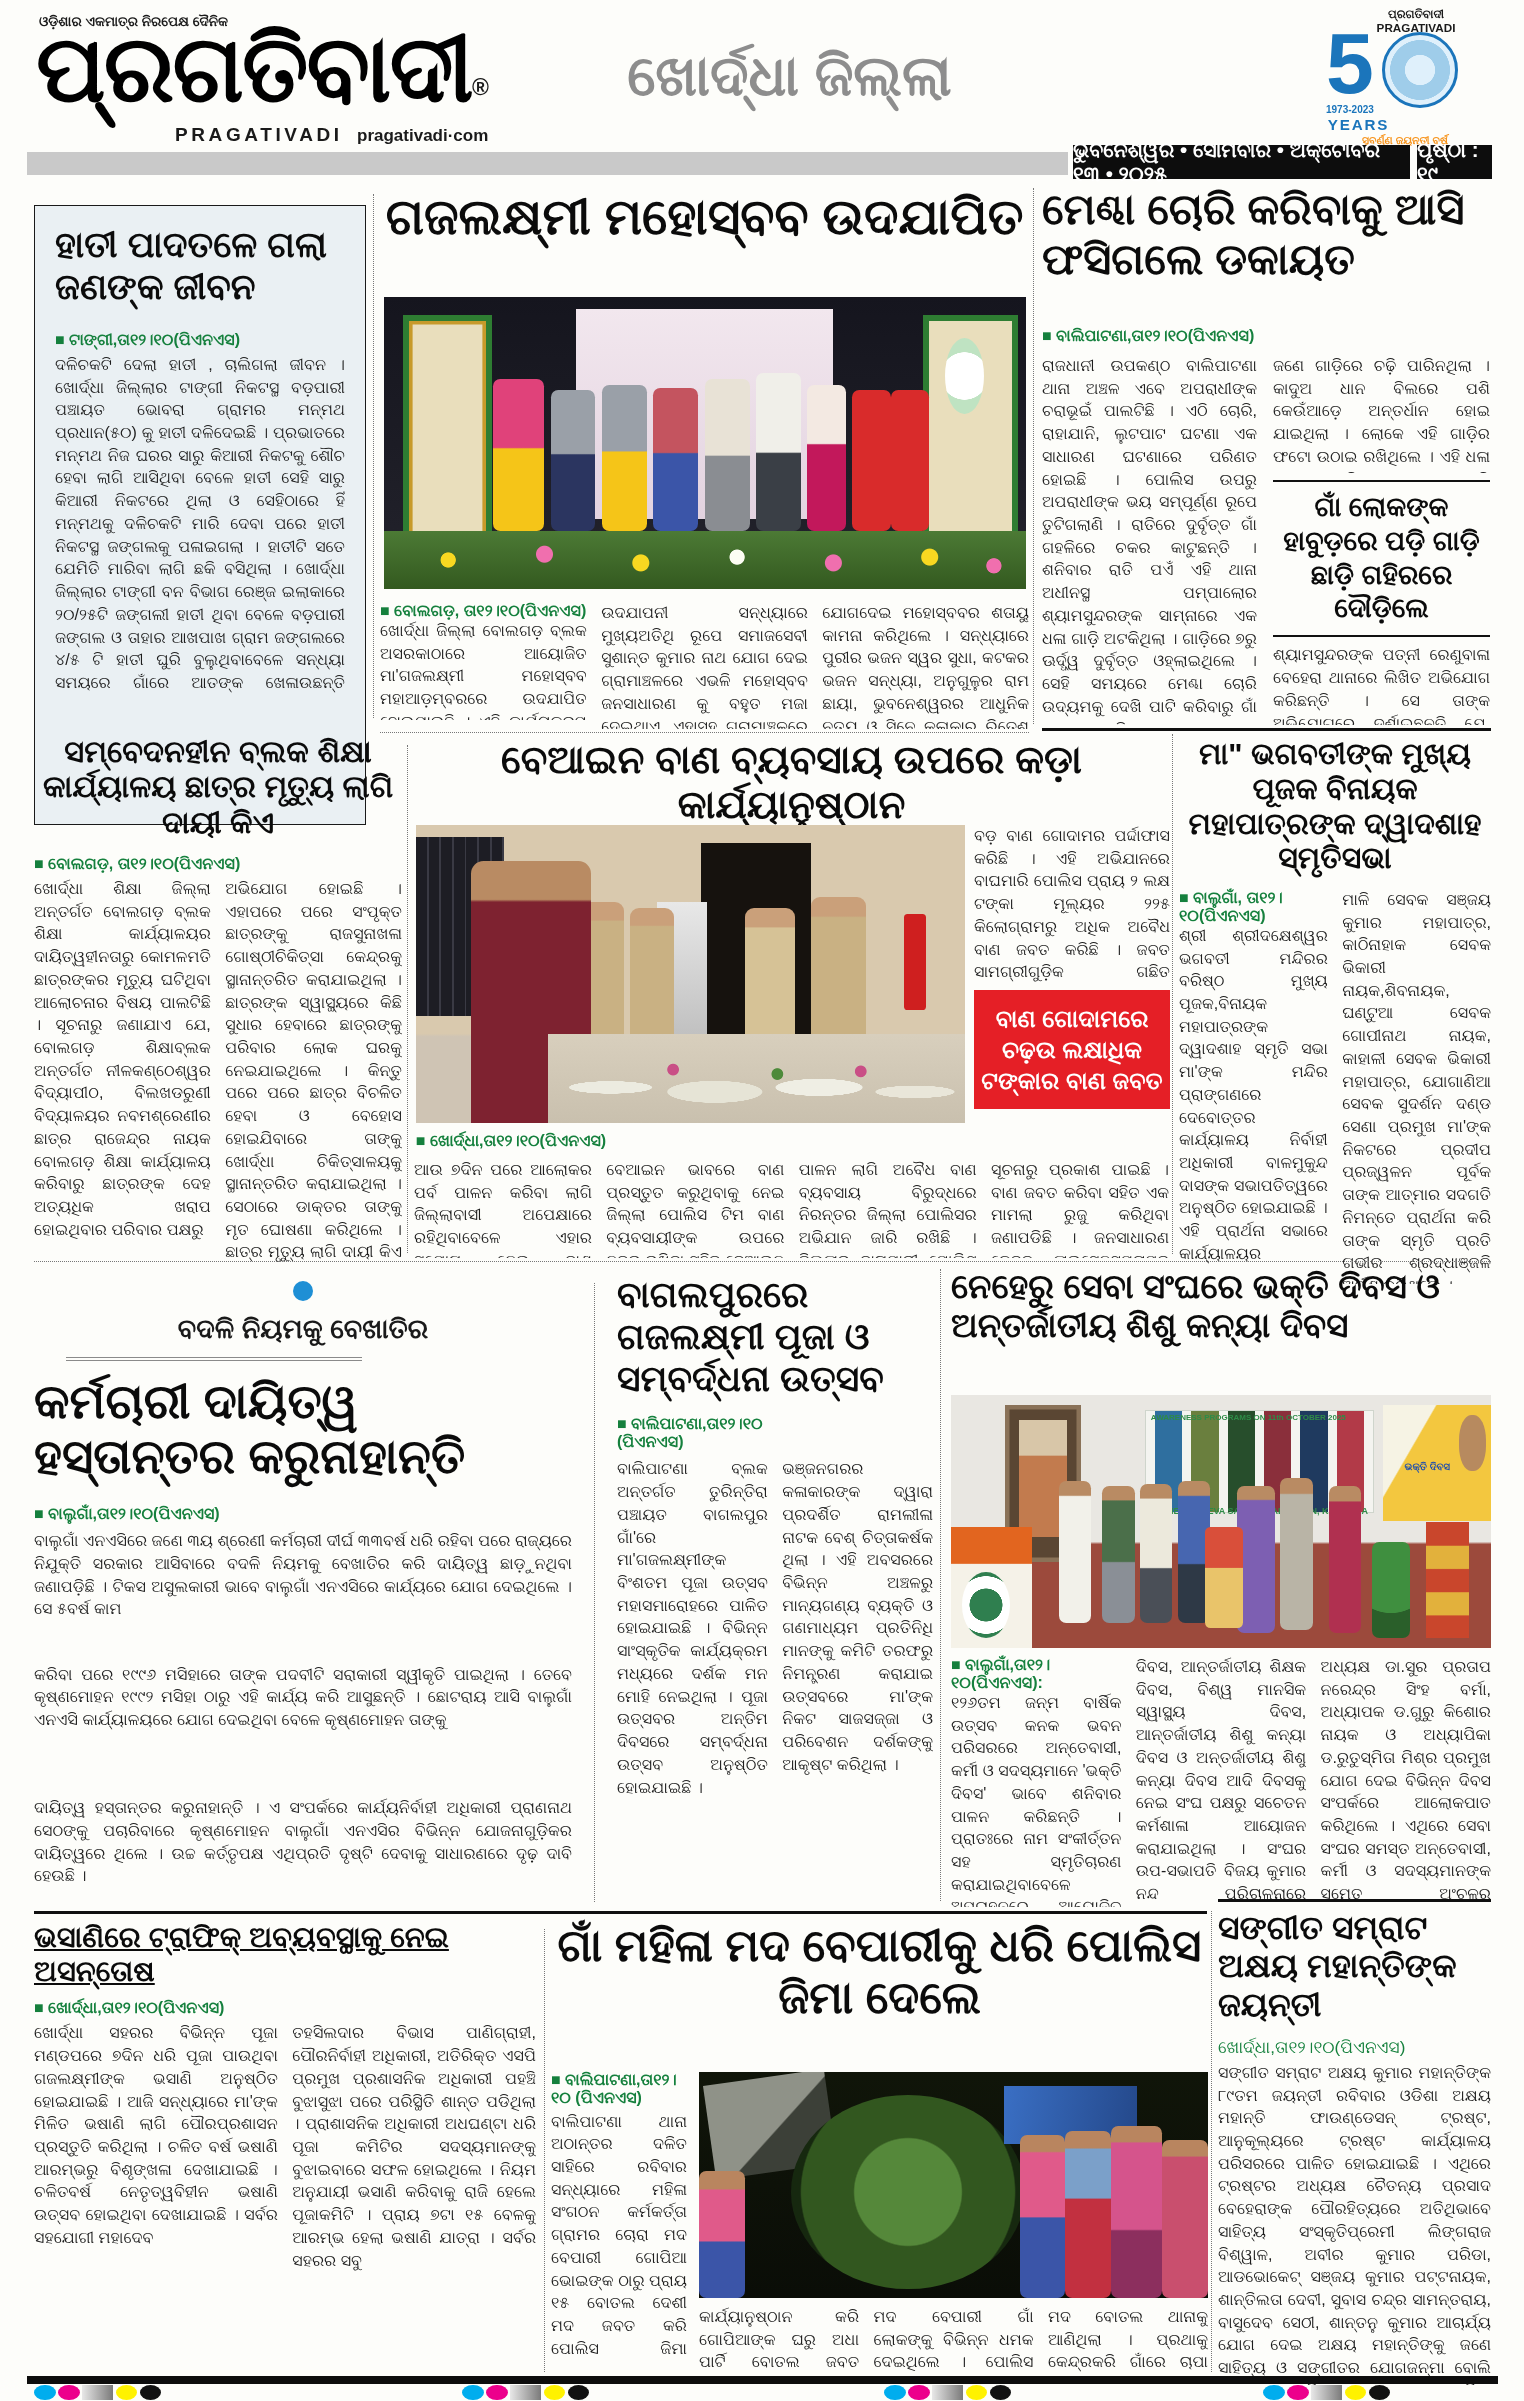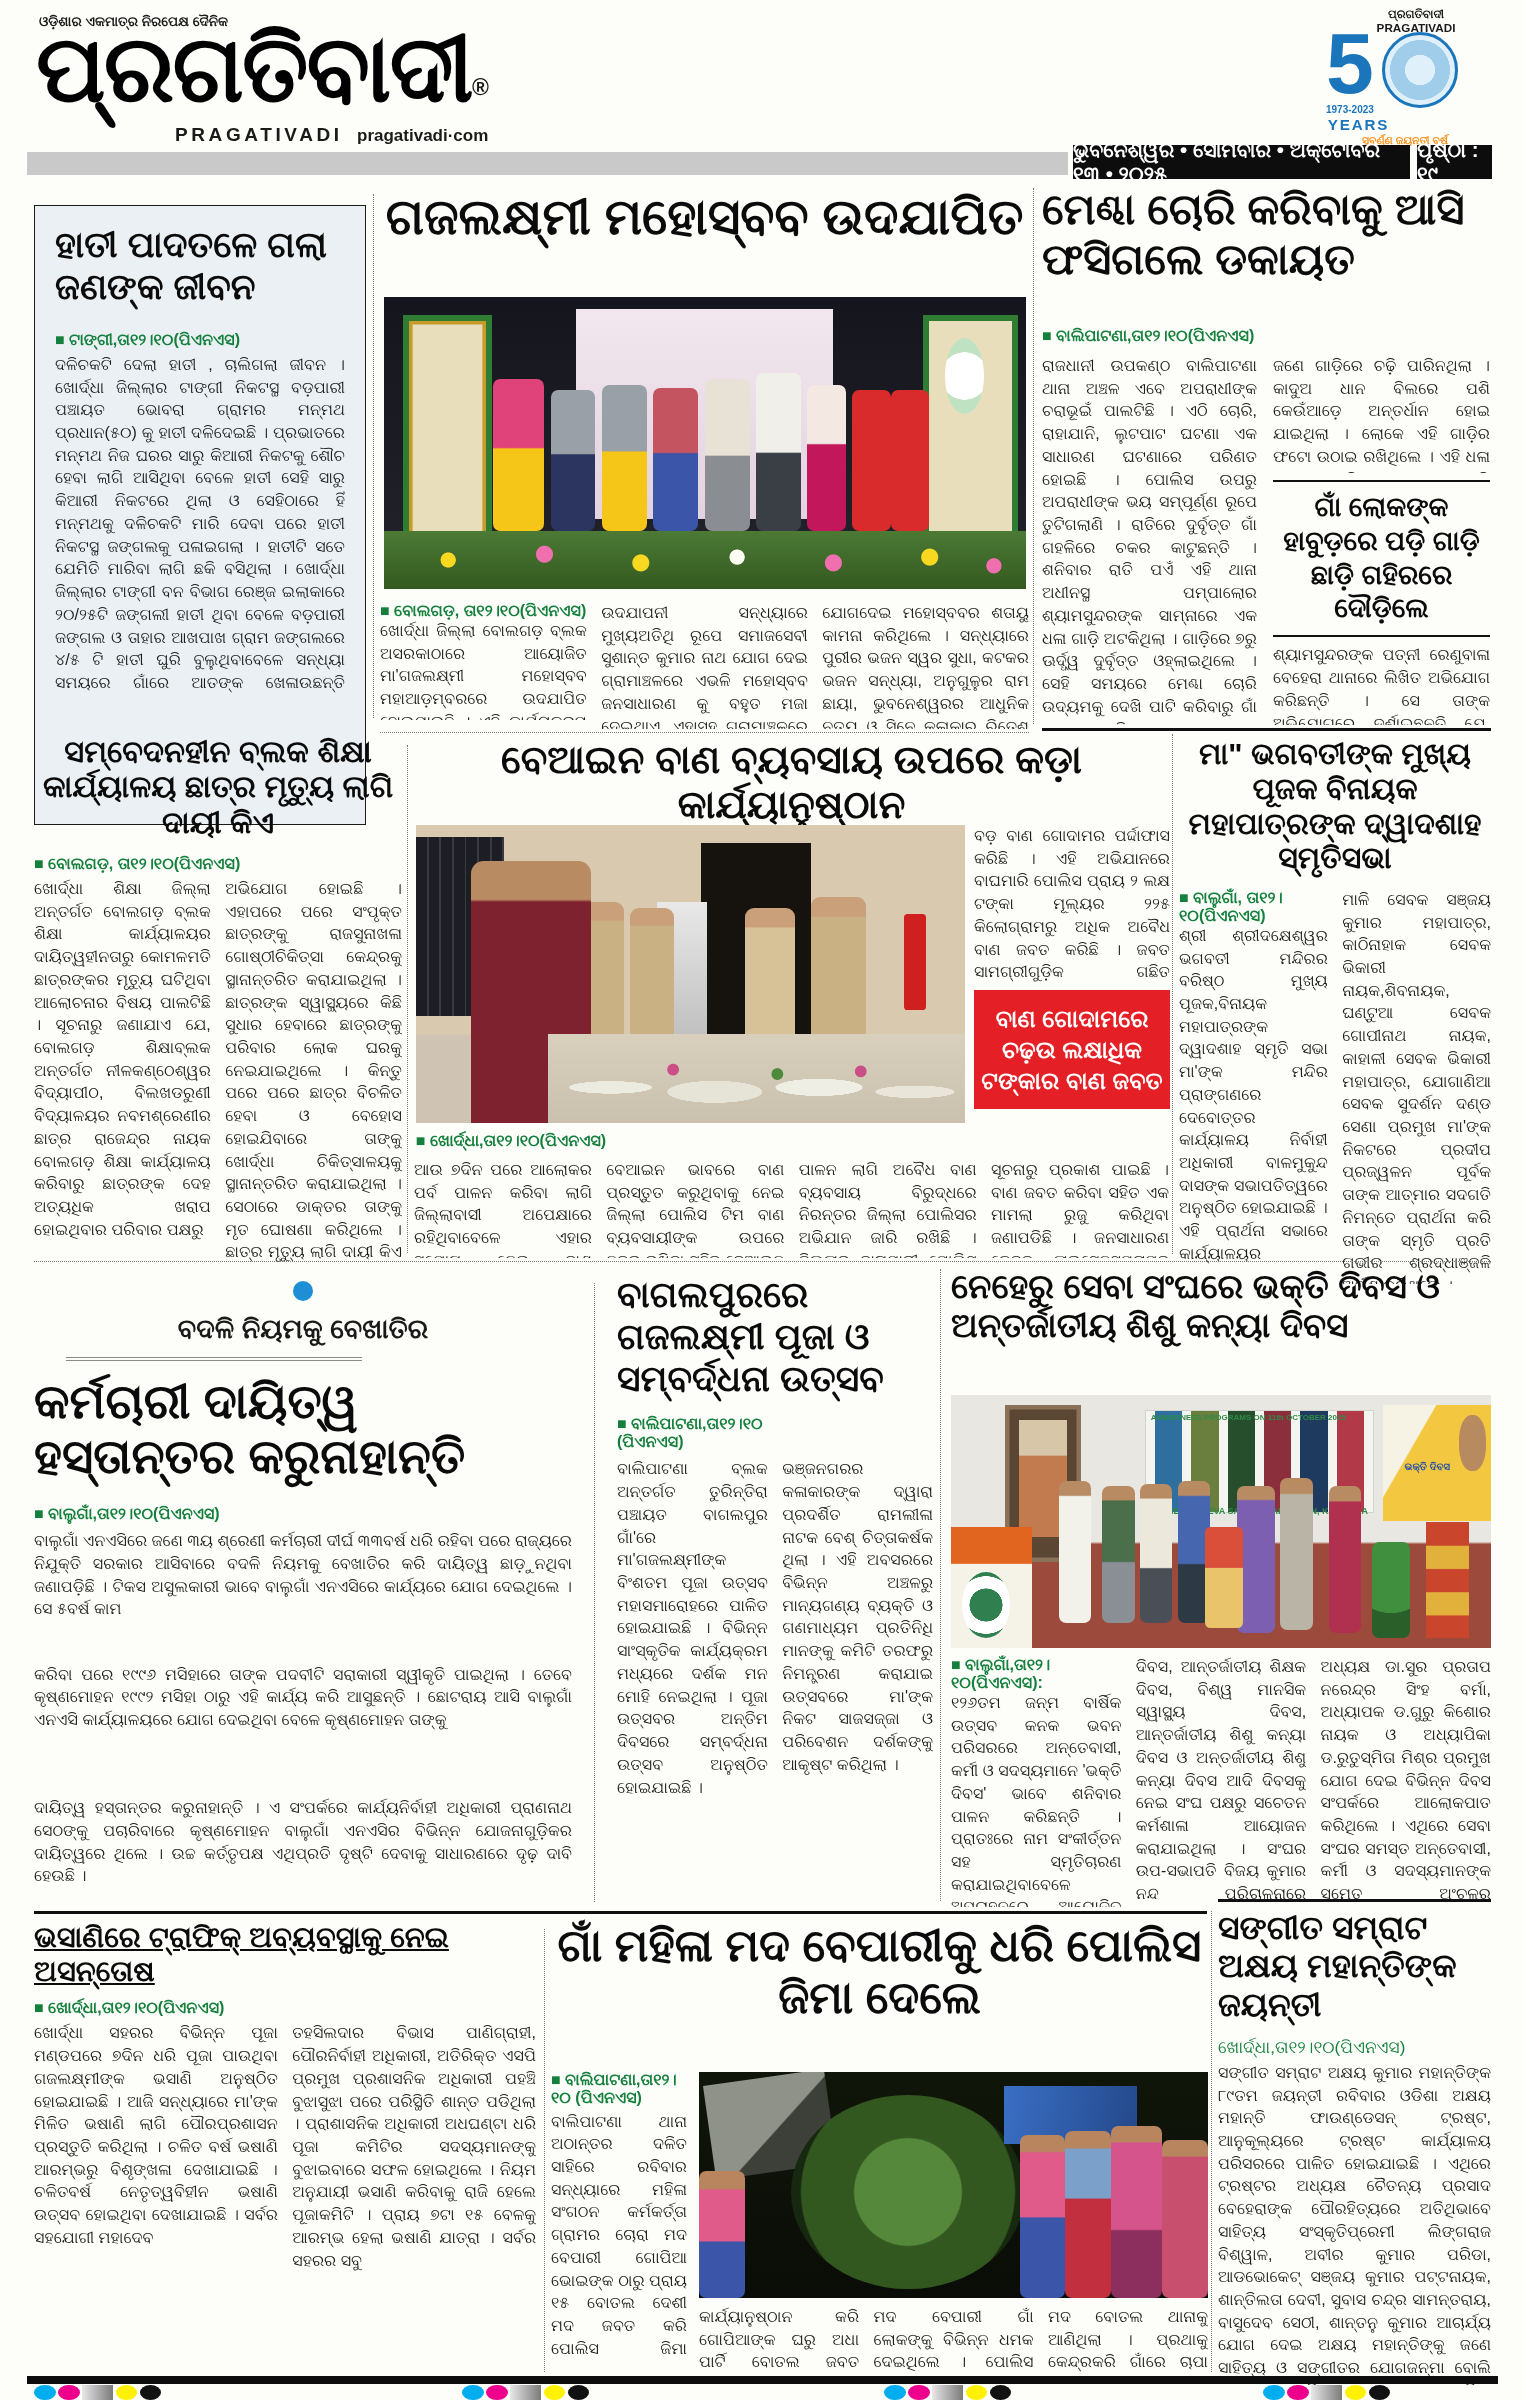--- a/index.html
+++ b/index.html
@@ -37,20 +37,21 @@
 <div id="page">
 
   <div class="abs" style="left:39px;top:14.4px;width:233px;font-size:13.5px;font-weight:700;">ଓଡ଼ିଶାର ଏକମାତ୍ର ନିରପେକ୍ଷ ଦୈନିକ</div>
 
   <div class="abs" style="left:36px;top:23px;width:466px;">
     <span class="masthead-odia">ପ୍ରଗତିବାଦୀ</span><sup style="font-size:23px;font-weight:700;">®</sup>
   </div>
   <div class="abs" style="left:175px;top:124px;font-size:19px;font-weight:800;letter-spacing:3.6px;">PRAGATIVADI</div>
   <div class="abs" style="left:357px;top:126px;font-size:17px;font-weight:800;">pragativadi·com</div>
 
+  <div class="abs edition centered" style="left:574px;top:43px;width:431px;">ଖୋର୍ଦ୍ଧା ଜିଲ୍ଲା</div>
 
   <div class="abs" style="left:1326px;top:7.2px;width:170px;height:139px;">
     <div class="abs small centered" style="left:36px;top:0;width:108px;font-weight:700;">ପ୍ରଗତିବାଦୀ PRAGATIVADI</div>
     <div class="abs" style="left:0;top:12.6px;font-size:86px;font-weight:800;color:#1b75bb;line-height:1;">5</div>
     <div class="abs" style="left:56px;top:25px;width:70px;height:70px;border-radius:50%;
          border:3.6px solid #1b75bb;background:radial-gradient(circle at 50% 50%, #dff0fb 0 30%, #9fcdea 31% 60%, #dff0fb 61%);"></div>
     <div class="abs" style="left:0px;top:97px;font-size:10px;color:#1b75bb;font-weight:700;">1973-2023</div>
     <div class="abs" style="left:1.8px;top:109px;font-size:15.2px;font-weight:800;color:#1b75bb;letter-spacing:1.8px;">YEARS</div>
     <div class="abs" style="left:36px;top:127px;width:126px;font-size:10.8px;color:#f7941d;font-weight:700;">ସୁବର୍ଣ୍ଣ ଜୟନ୍ତୀ ବର୍ଷ</div>
   </div>

